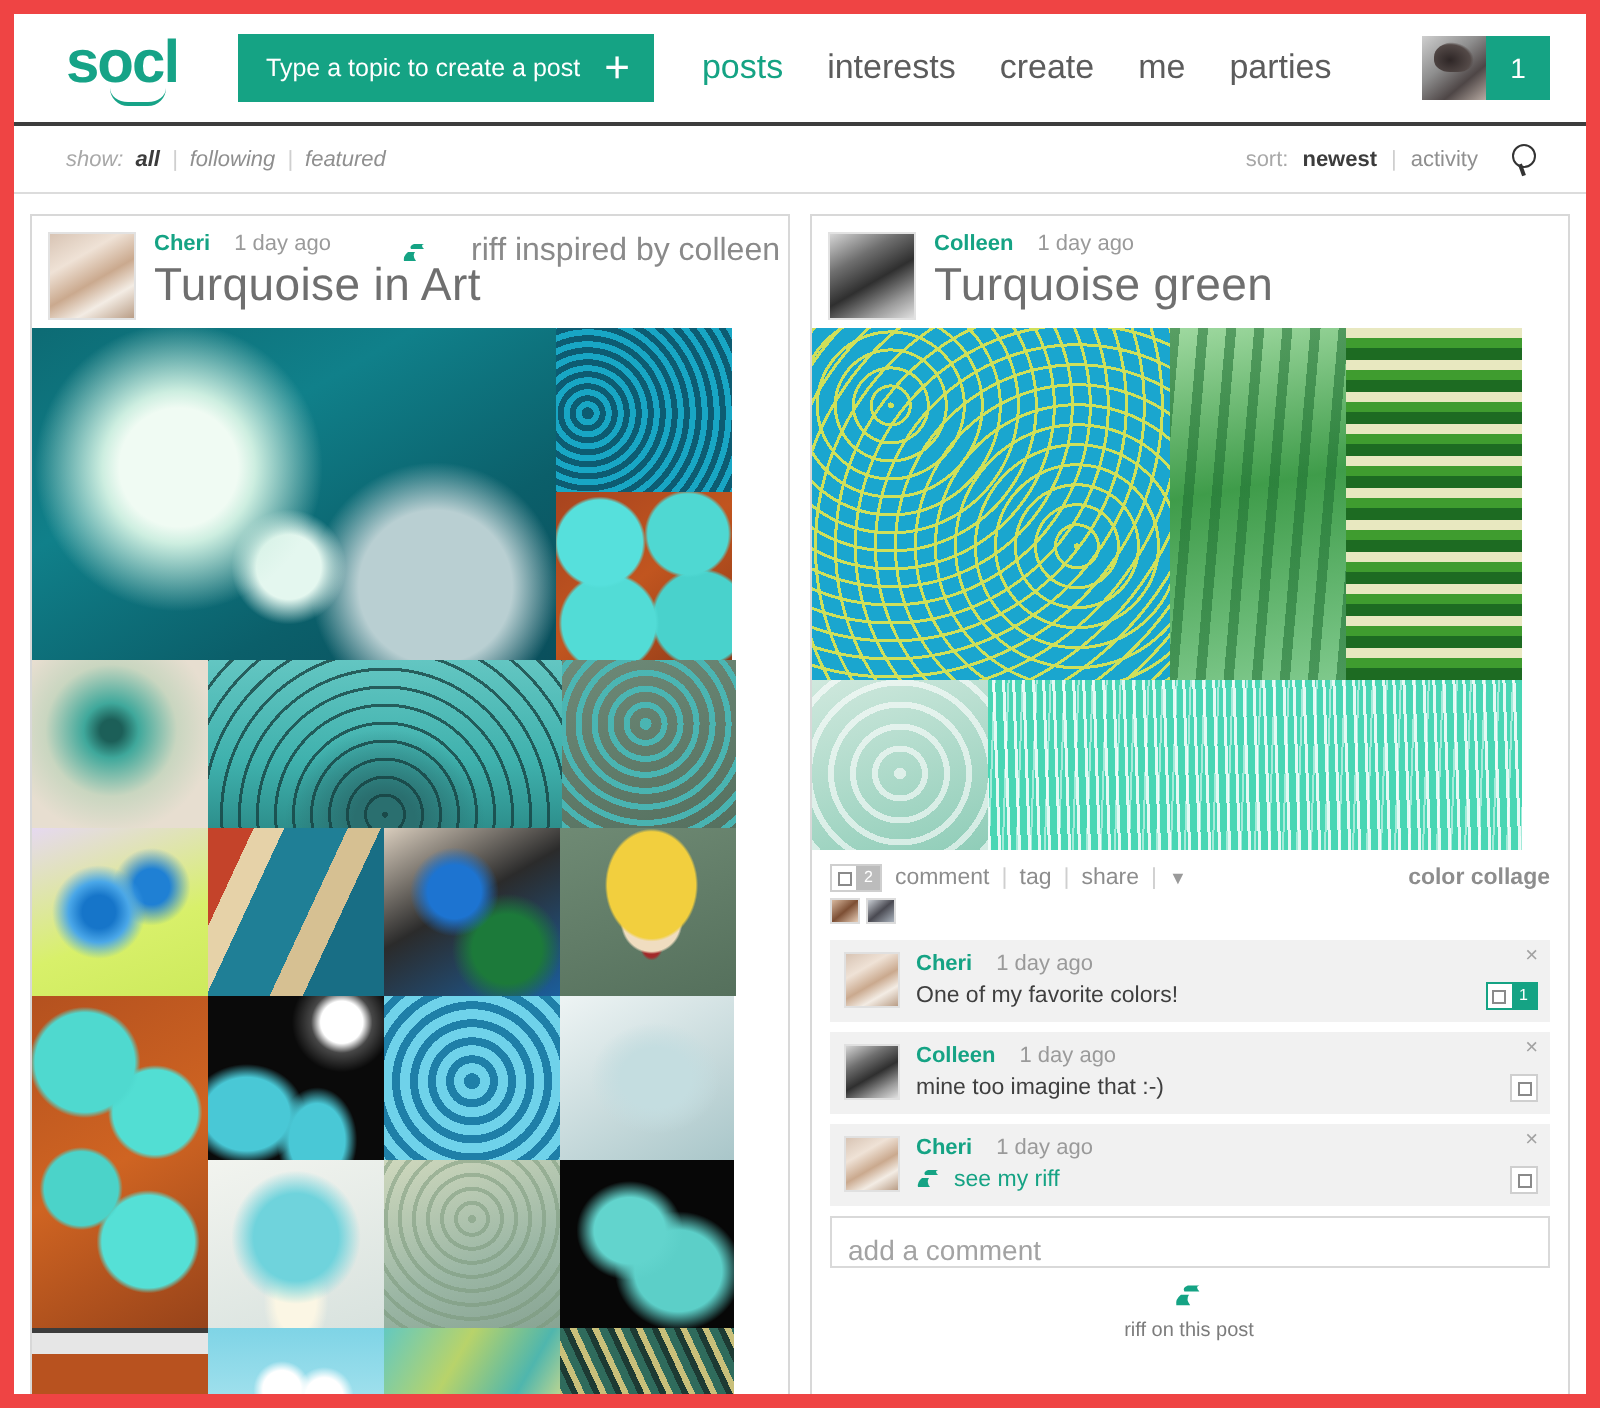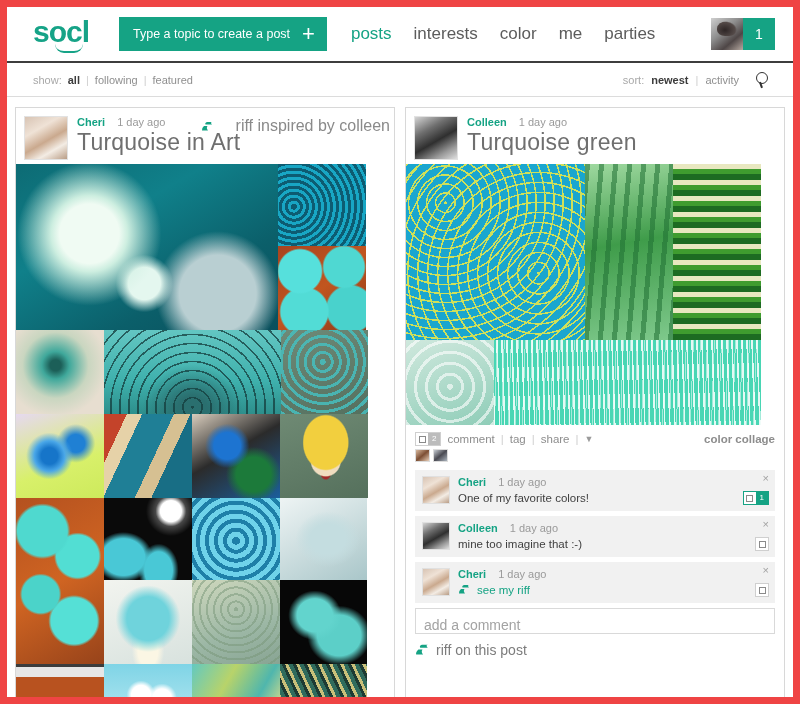--- a/index.html
+++ b/index.html
@@ -96,21 +96,21 @@
 
   
   .filterbar {
     height: 34px;
     display: flex; align-items: center;
     padding: 0 22px 0 26px;
     border-bottom: 1px solid #dcdcdc;
     font-size: 11px;
     color: #a8a8a8;
   }
-  .filterbar .grp { display:flex; align-items:center; gap:6px; }
+  .filterbar .grp { display:flex; align-items:center; gap:6px;font-style:italic; }
   .filterbar a { color:#8f8f8f; text-decoration:none; cursor:pointer; }
   .filterbar a.sel { color:#3c3c3c; font-weight:bold; }
   .filterbar .sep { color:#cfcfcf; }
   .filterbar .right { margin-left:auto; display:flex; align-items:center; gap:7px; }
   .search-icon {
     width:16px; height:16px; margin-left:9px; position:relative; cursor:pointer;
   }
   .search-icon::before{
     content:""; position:absolute; left:1px; top:0; width:10px; height:10px;
     border:1.8px solid #333; border-radius:50%;
@@ -216,23 +216,23 @@
     margin: 4px 9px 0 9px;
     border:1px solid #d9d9d9;
     background:#fff;
     height:26px;
     display:flex; align-items:flex-end;
     padding:0 8px;
     font-size:14px; color:#a3a3a3;
     cursor:text;
   }
   .card-foot {
-    display:flex; align-items:center; justify-content:flex-start;
+    display:flex; align-items:center; justify-content:flex-end;
     gap:6px; padding:8px 10px 8px 9px;
-    font-size:14px; color:#7c7c7c; cursor:pointer;
+    font-size:10px; color:#7c7c7c; cursor:pointer;flex-direction:column;
   }
 </style>
 </head>
 <body>
 
 <div class="page">
 
   <div class="header">
     <div class="logo">
       <span>socl</span>
@@ -240,21 +240,21 @@
     </div>
 
     <div class="create-post">
       <span>Type a topic to create a post</span>
       <span class="plus">+</span>
     </div>
 
     <div class="nav">
       <a class="active">posts</a>
       <a>interests</a>
-      <a>color</a>
+      <a>create</a>
       <a>me</a>
       <a>parties</a>
     </div>
 
     <div class="user-chip">
       <div class="user-avatar"></div>
       <div class="user-count">1</div>
     </div>
   </div>
 

